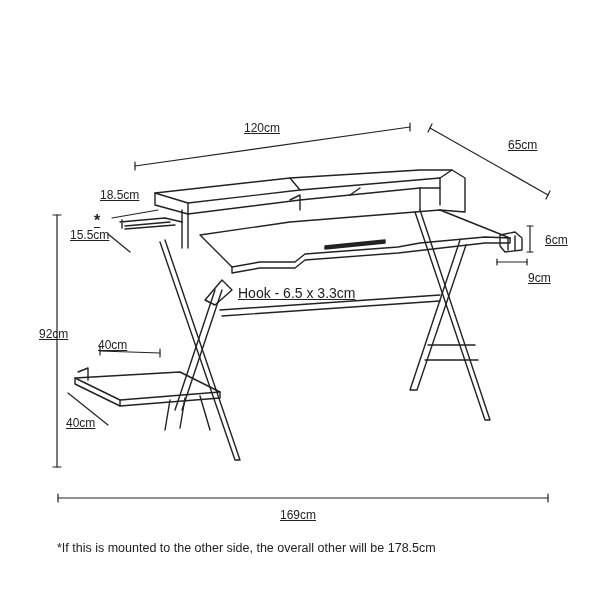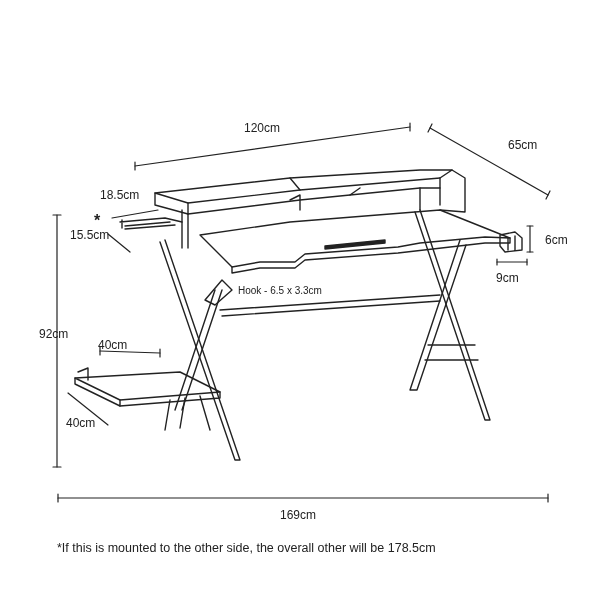--- a/index.html
+++ b/index.html
@@ -1,19 +1,19 @@
 <!DOCTYPE html>
 <html><head>
 <meta charset="utf-8">
 <style>
   html,body{margin:0;padding:0;background:#fff;}
   body{width:600px;height:600px;position:relative;overflow:hidden;font-family:"Liberation Sans",sans-serif;color:#222;}
   svg{position:absolute;left:0;top:0;}
-  .lbl{position:absolute;font-size:12px;white-space:nowrap;color:#222;}
-  .small{font-size:10px;}
+  .lbl{position:absolute;font-size:12px;white-space:nowrap;color:#222;text-decoration:underline;}
+  .small{font-size:14px;}
   .note{position:absolute;left:57px;top:541px;font-size:12.5px;color:#222;}
 </style>
 </head>
 <body>
 
 <svg width="600" height="600" viewBox="0 0 600 600" fill="none" stroke="#222" stroke-width="1.4" stroke-linejoin="round" stroke-linecap="round">
 
   <g stroke-width="1.2">
     <line x1="135" y1="166" x2="410" y2="127"></line>
       <line x1="135" y1="162" x2="135" y2="170"></line>
@@ -86,20 +86,20 @@
     <path d="M170 400 L165 430 M185 398 L180 428 M200 396 L210 430"></path>
   </g>
 </svg>
 
 <div class="lbl" style="left:244px;top:121px;">120cm</div>
 <div class="lbl" style="left:508px;top:138px;">65cm</div>
 <div class="lbl" style="left:100px;top:188px;">18.5cm</div>
 <div class="lbl" style="left:94px;top:212px;font-size:16px;font-weight:bold;">*</div>
 <div class="lbl" style="left:70px;top:228px;">15.5cm</div>
 <div class="lbl" style="left:545px;top:233px;text-align:right;">6cm</div>
-<div class="lbl" style="left:496px;top:271px;">9cm</div>
+<div class="lbl" style="left:528px;top:271px;">9cm</div>
 <div class="lbl small" style="left:238px;top:285px;">Hook - 6.5 x 3.3cm</div>
 <div class="lbl" style="left:3px;top:327px;margin-left:36px;">92cm</div>
 <div class="lbl" style="left:98px;top:338px;">40cm</div>
 <div class="lbl" style="left:66px;top:416px;">40cm</div>
 <div class="lbl" style="left:280px;top:508px;">169cm</div>
 
 <div class="note">*If this is mounted to the other side, the overall other will be 178.5cm</div>
 
 </body></html>

